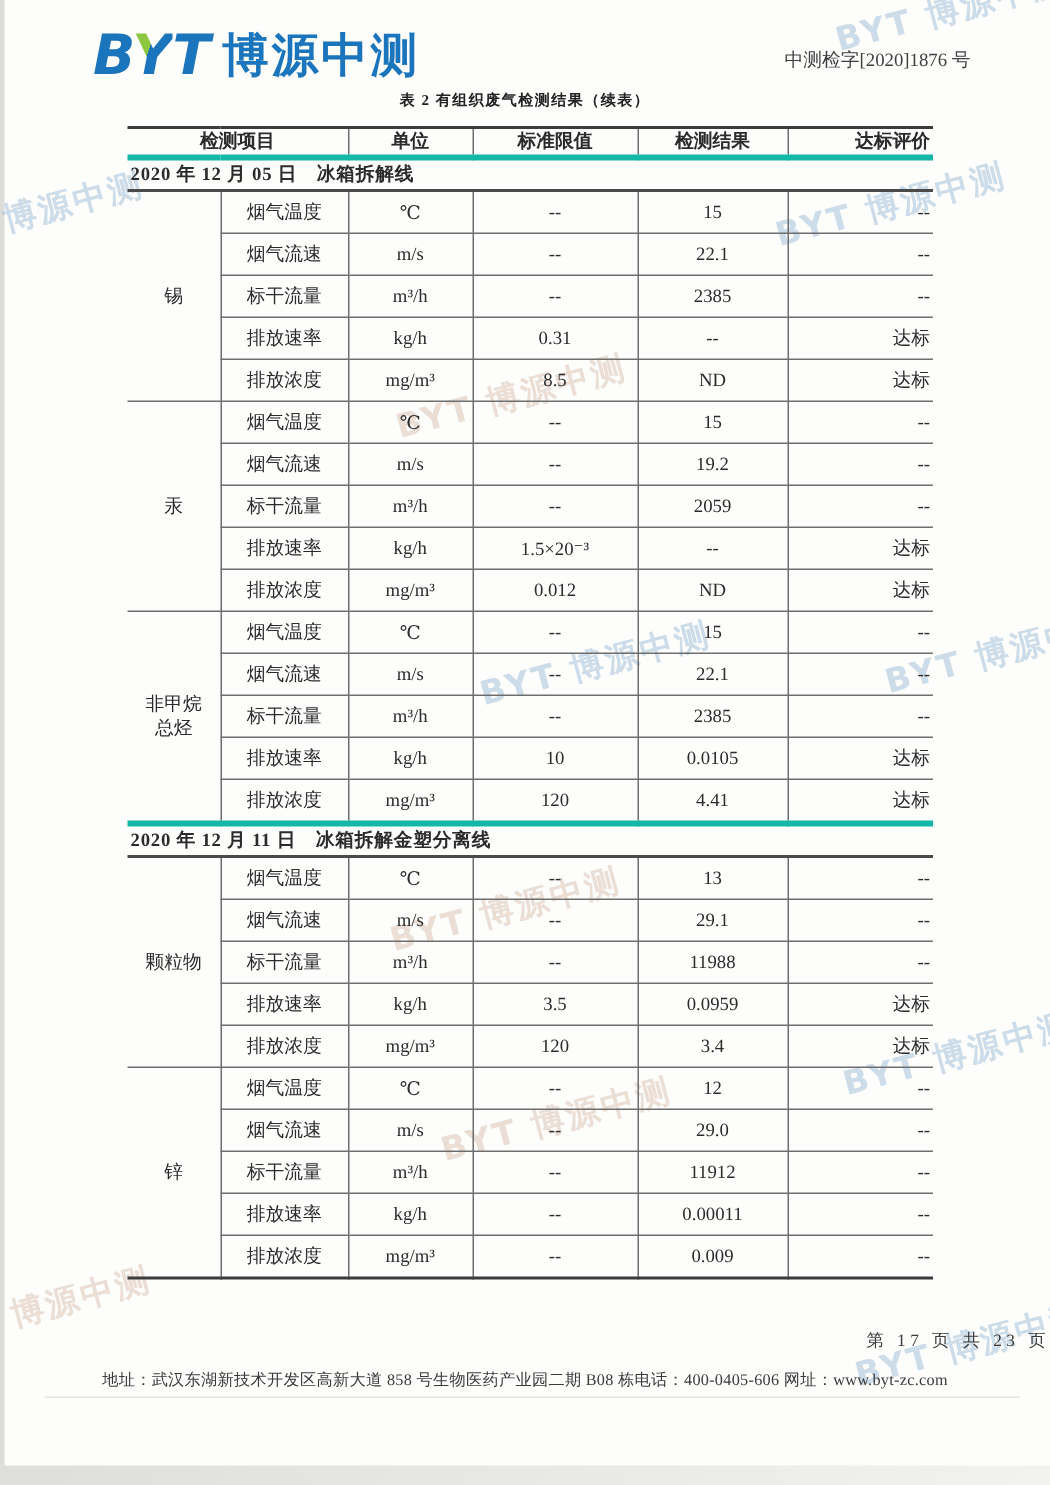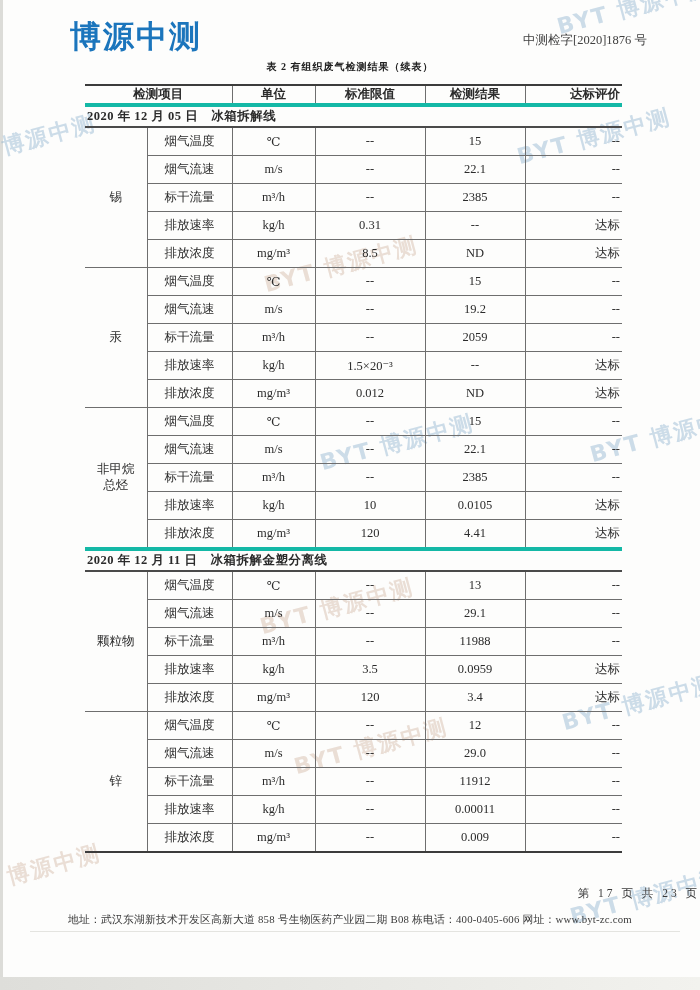--- a/index.html
+++ b/index.html
@@ -105,20 +105,21 @@
 <span class="wm" style="left:318px;top:428px;">BYT 博源中测</span>
 <span class="wm" style="left:588px;top:420px;">BYT 博源中测</span>
 <span class="wm tan" style="left:258px;top:592px;">BYT 博源中测</span>
 <span class="wm tan" style="left:292px;top:732px;">BYT 博源中测</span>
 <span class="wm" style="left:560px;top:688px;">BYT 博源中测</span>
 <span class="wm tan" style="left:-55px;top:858px;">BYT 博源中测</span>
 <span class="wm" style="left:568px;top:882px;">BYT 博源中测</span>
 
 <div class="hdr">
   <div class="logo">
+    <span class="logo-byt"><span class="b">B</span><span class="y">Y</span><span class="t">T</span></span>
     <span class="logo-cn">博源中测</span>
   </div>
   <div class="doc-number">中测检字[2020]1876 号</div>
 </div>
 
 <div class="page-title">表 2 有组织废气检测结果（续表）</div>
 
 <div class="tbl-wrap">
   <table>
     <colgroup>

